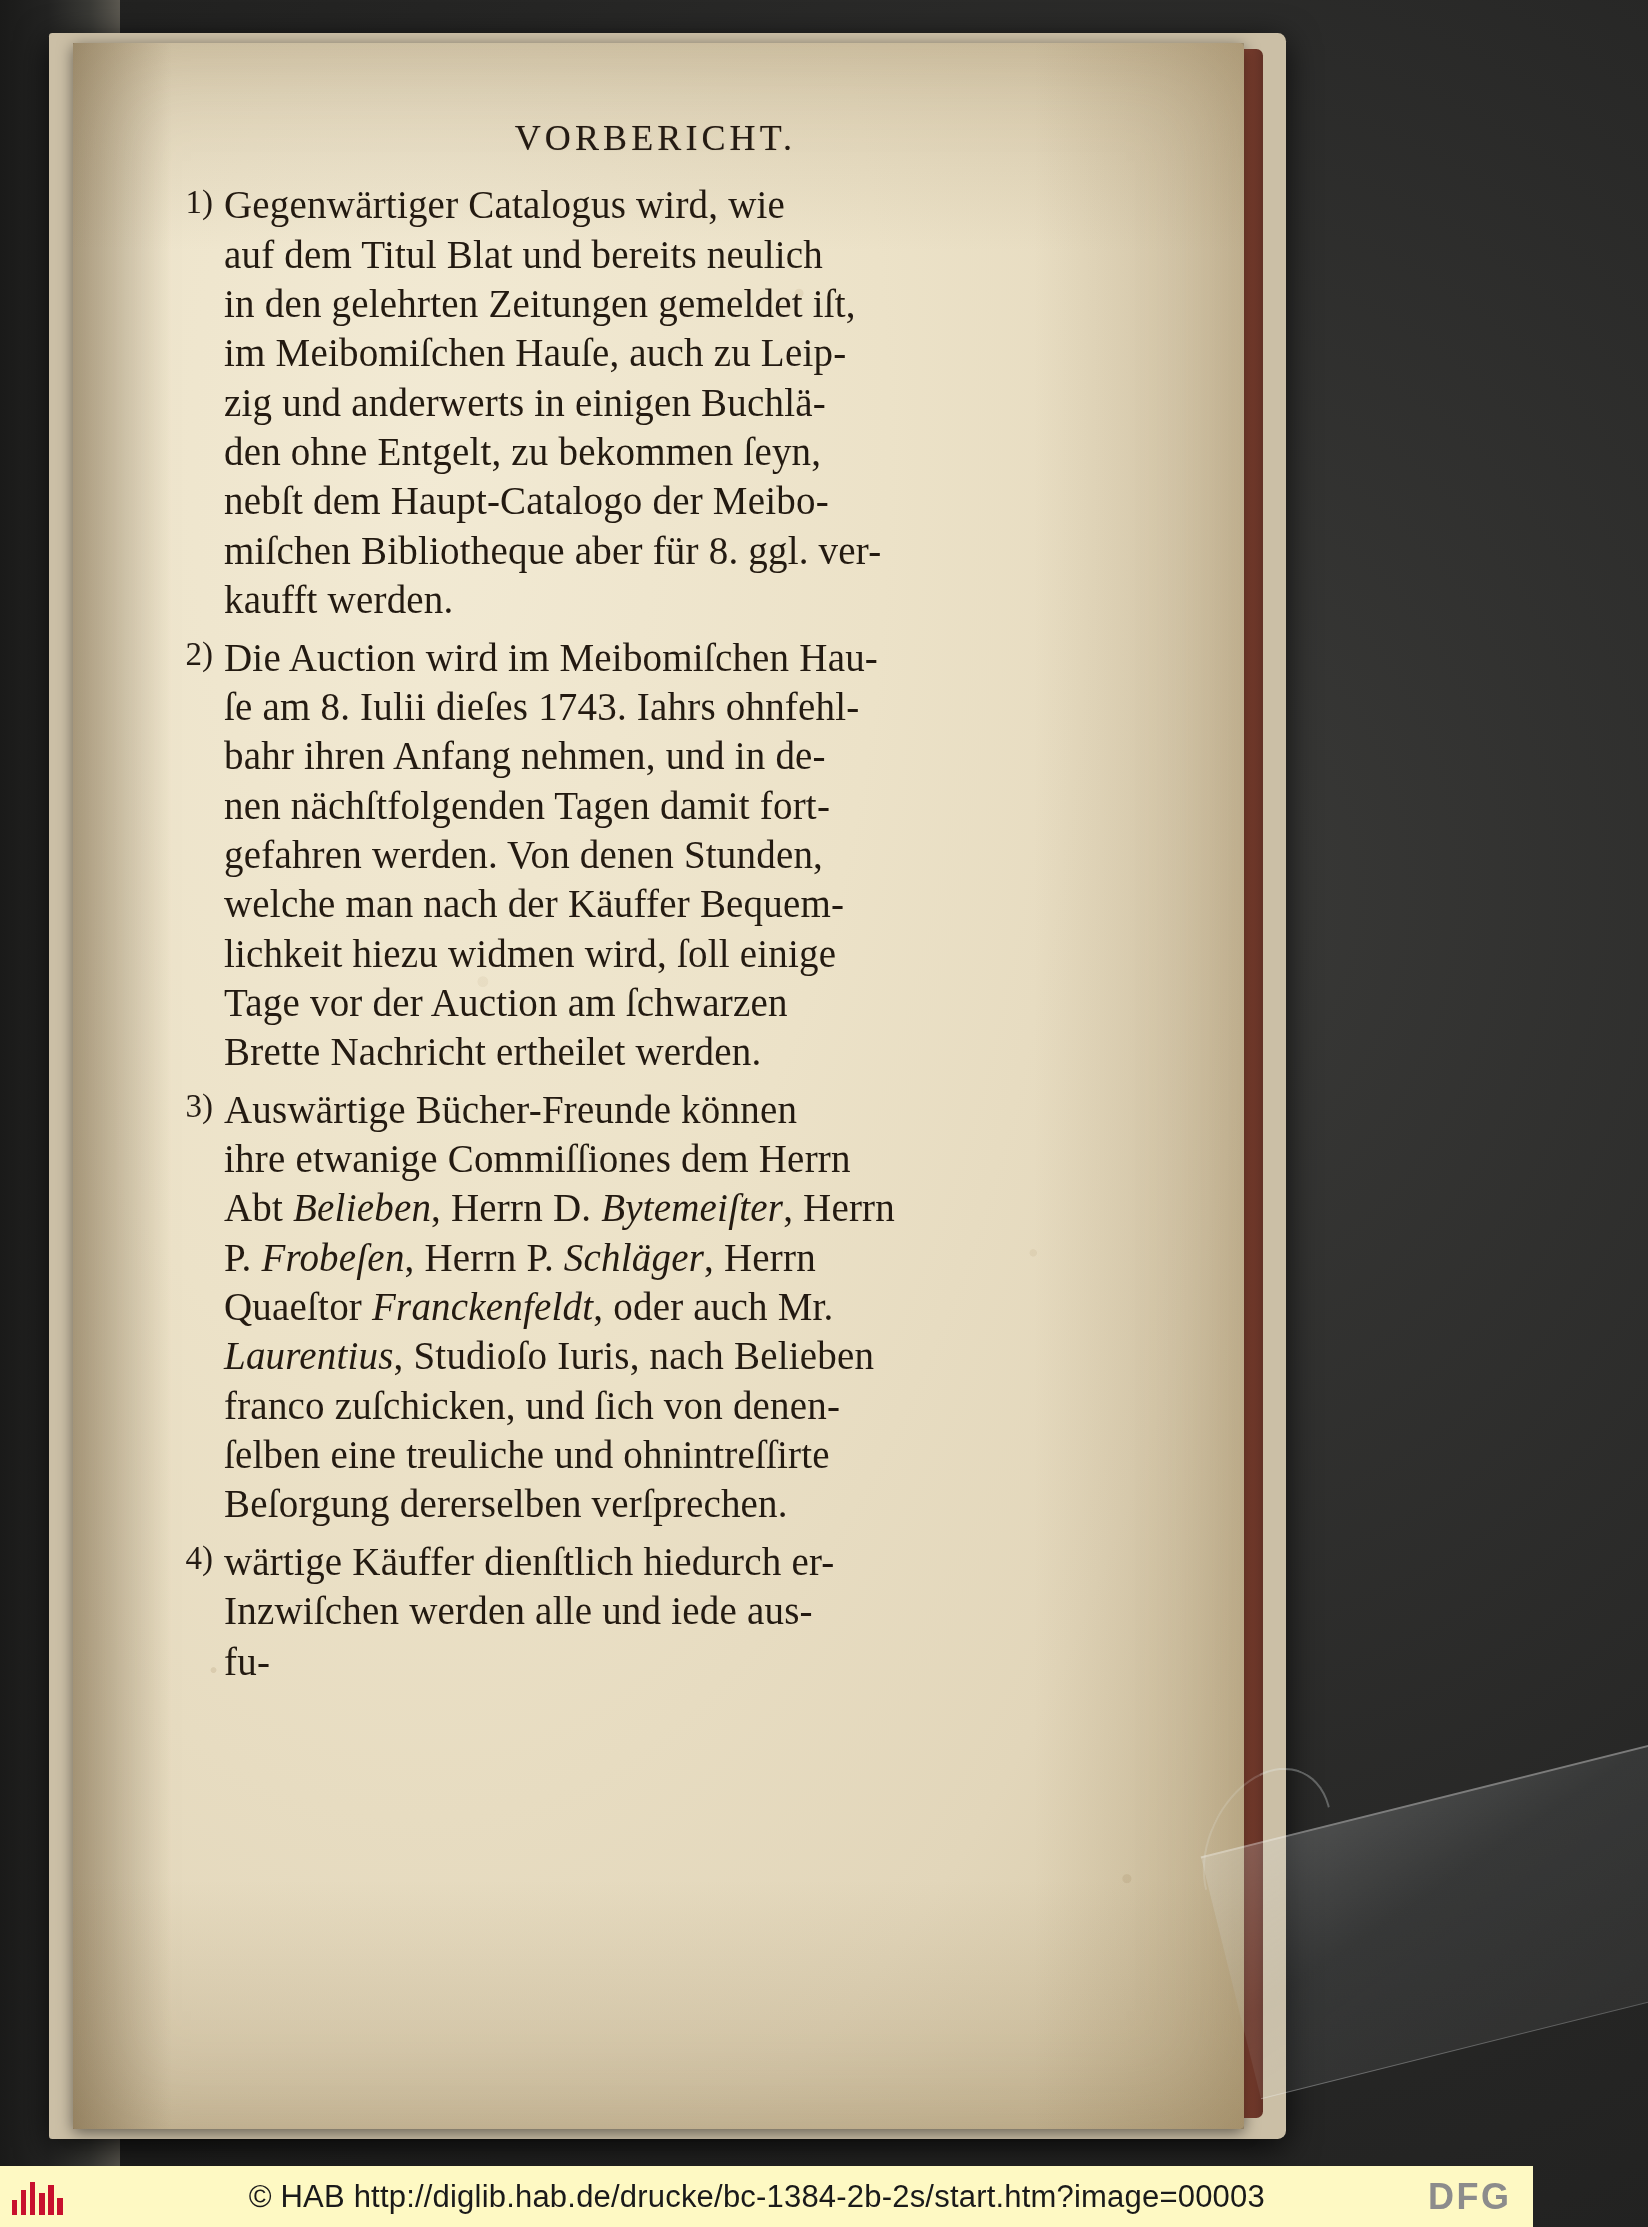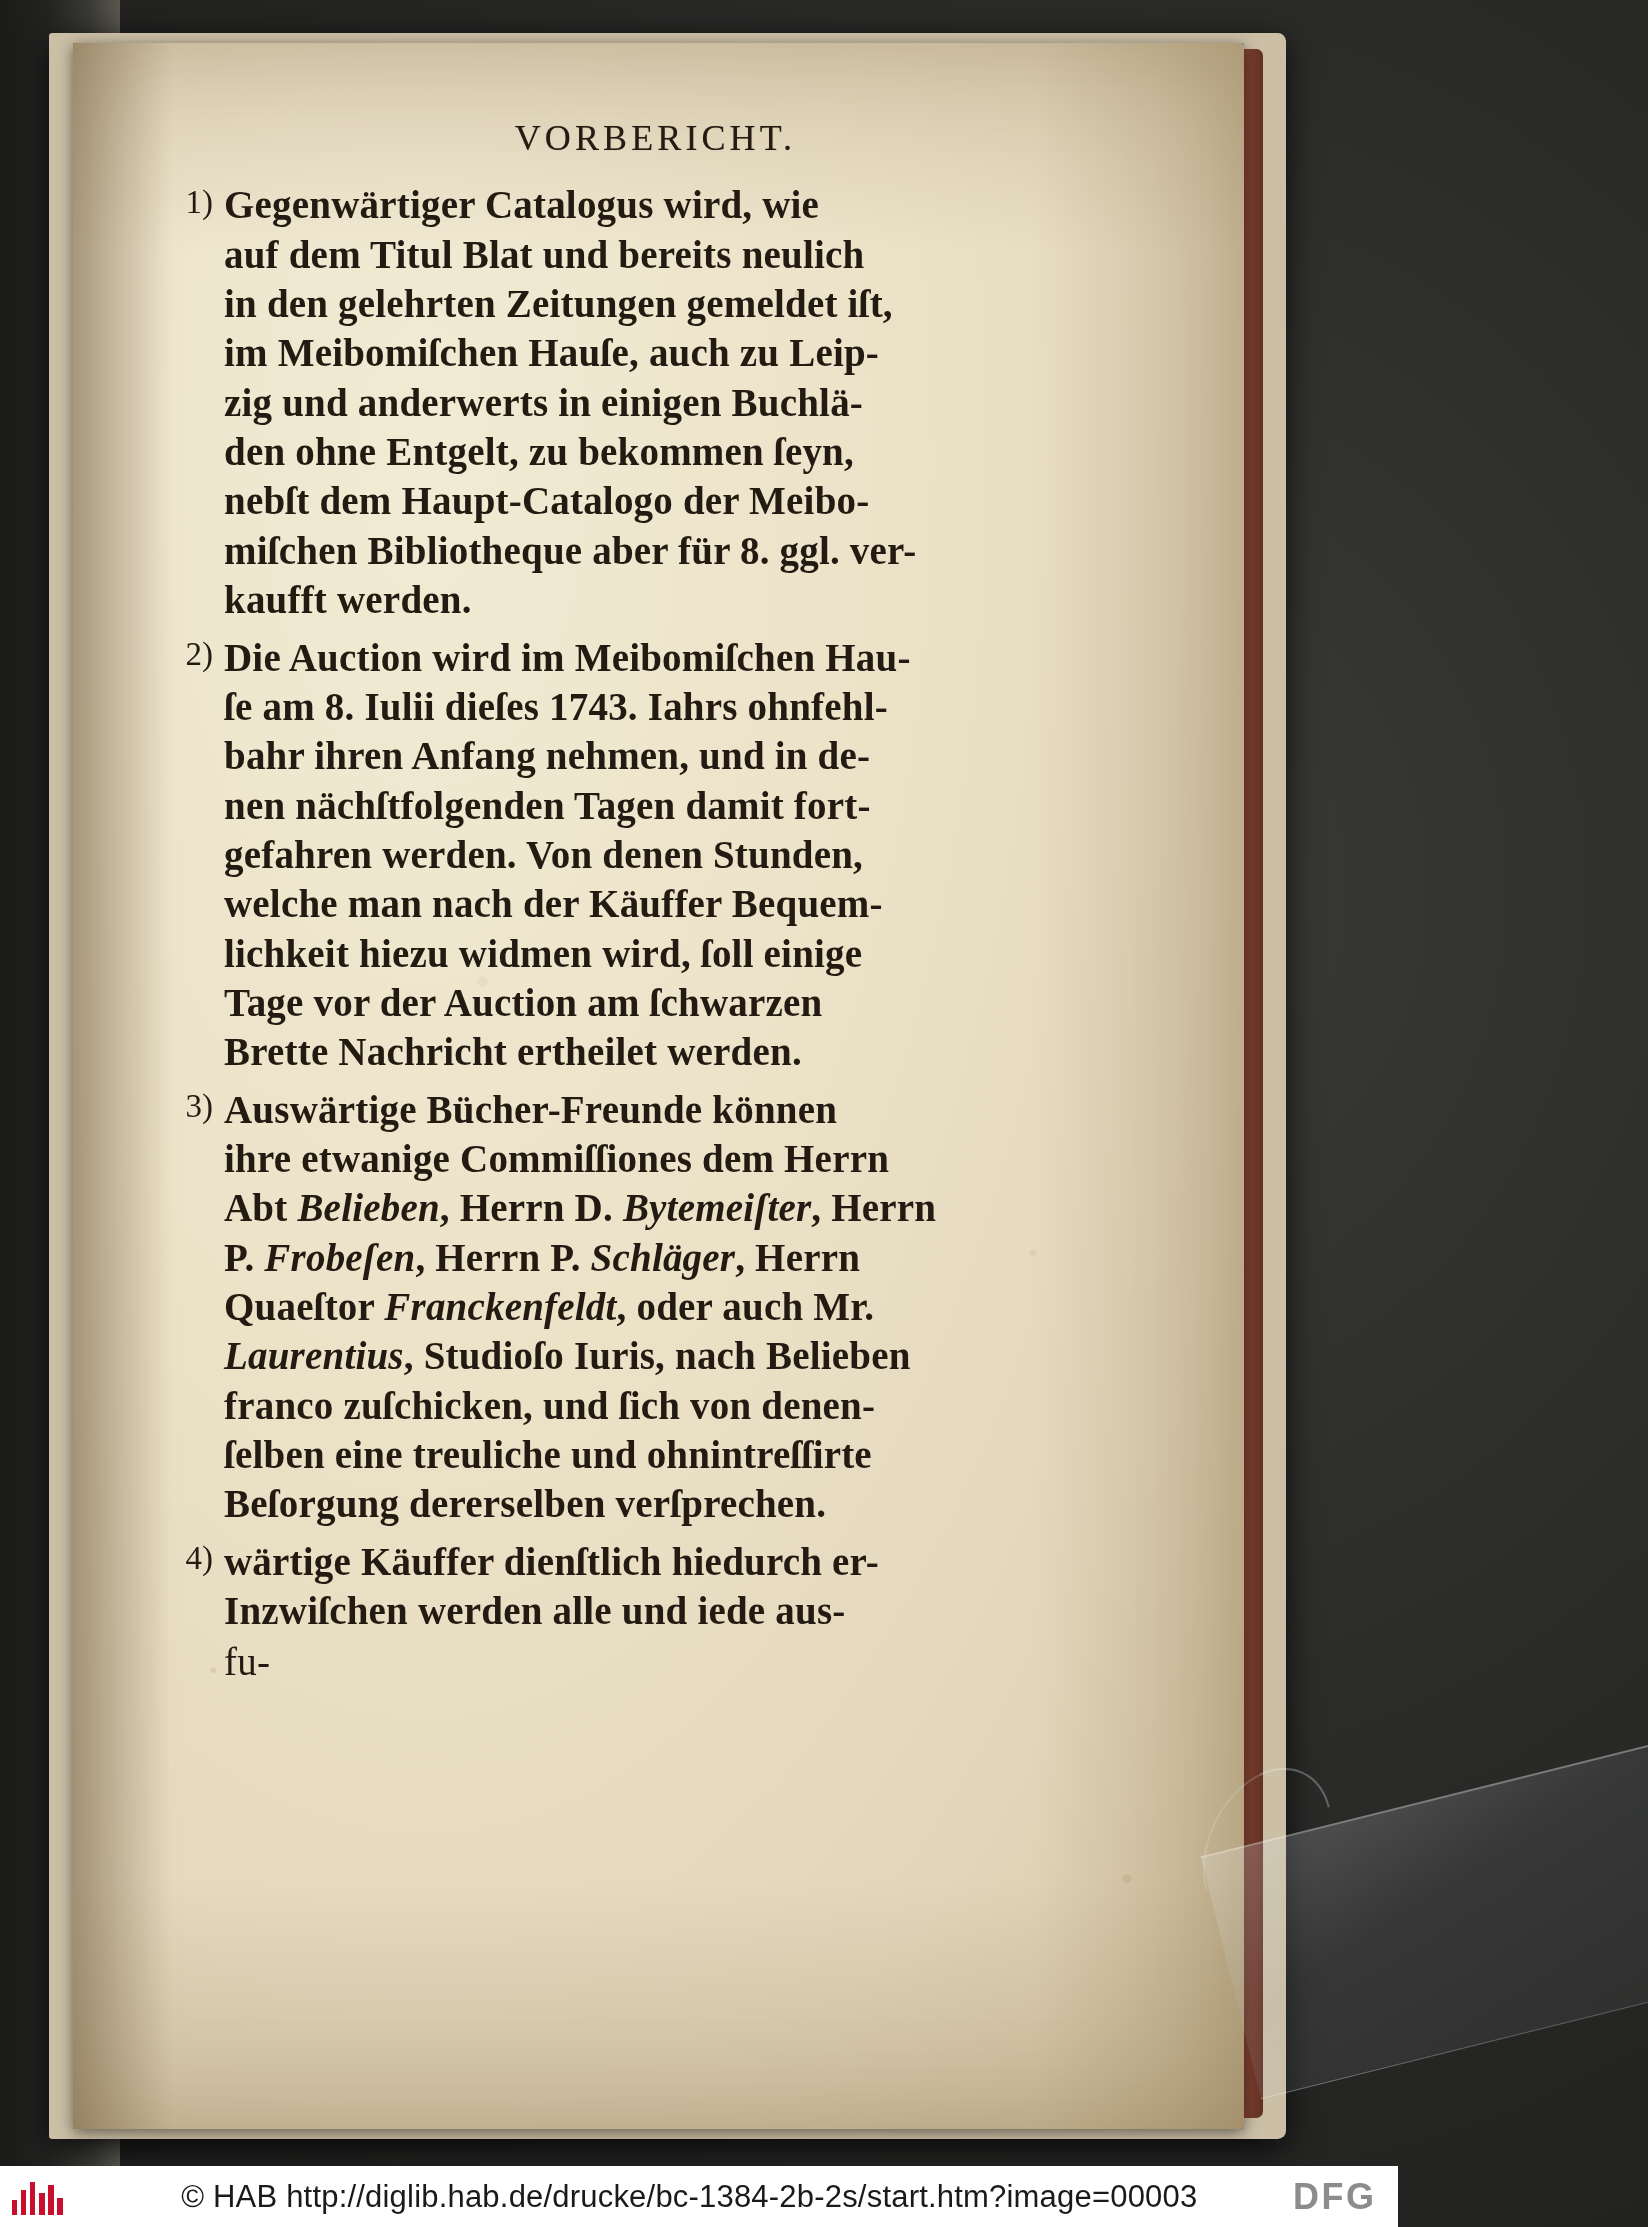--- a/index.html
+++ b/index.html
@@ -141,21 +141,20 @@
   .item-body {
     font-size: 39px;
     line-height: 1.265;
     text-align: justify;
     color: #231a11;
     letter-spacing: 0.2px;
   }
   .line {
     display: block;
     white-space: nowrap;
-    font-weight: bold;
   }
   .tail {
     display: block;
     text-align: left;
     font-size: 39px;
     margin-top: 1.6px;
     padding-right: 11.5px;
   }
 
   
@@ -182,23 +181,23 @@
     border-color: rgba(235,240,242,.30) transparent transparent rgba(235,240,242,.18);
     transform: rotate(25deg);
     pointer-events: none;
   }
 
   
   .footer-bar {
     position: absolute;
     left: 0;
     bottom: 0;
-    width: 1398px;
+    width: 1533px;
     height: 61px;
-    background: #ffffff;
+    background: #fef9c3;
     display: flex;
     align-items: center;
     font-family: "Liberation Sans", sans-serif;
   }
   .footer-logo {
     width: 74px;
     height: 36px;
     margin-left: 11.5px;
     display: flex;
     align-items: flex-end;

